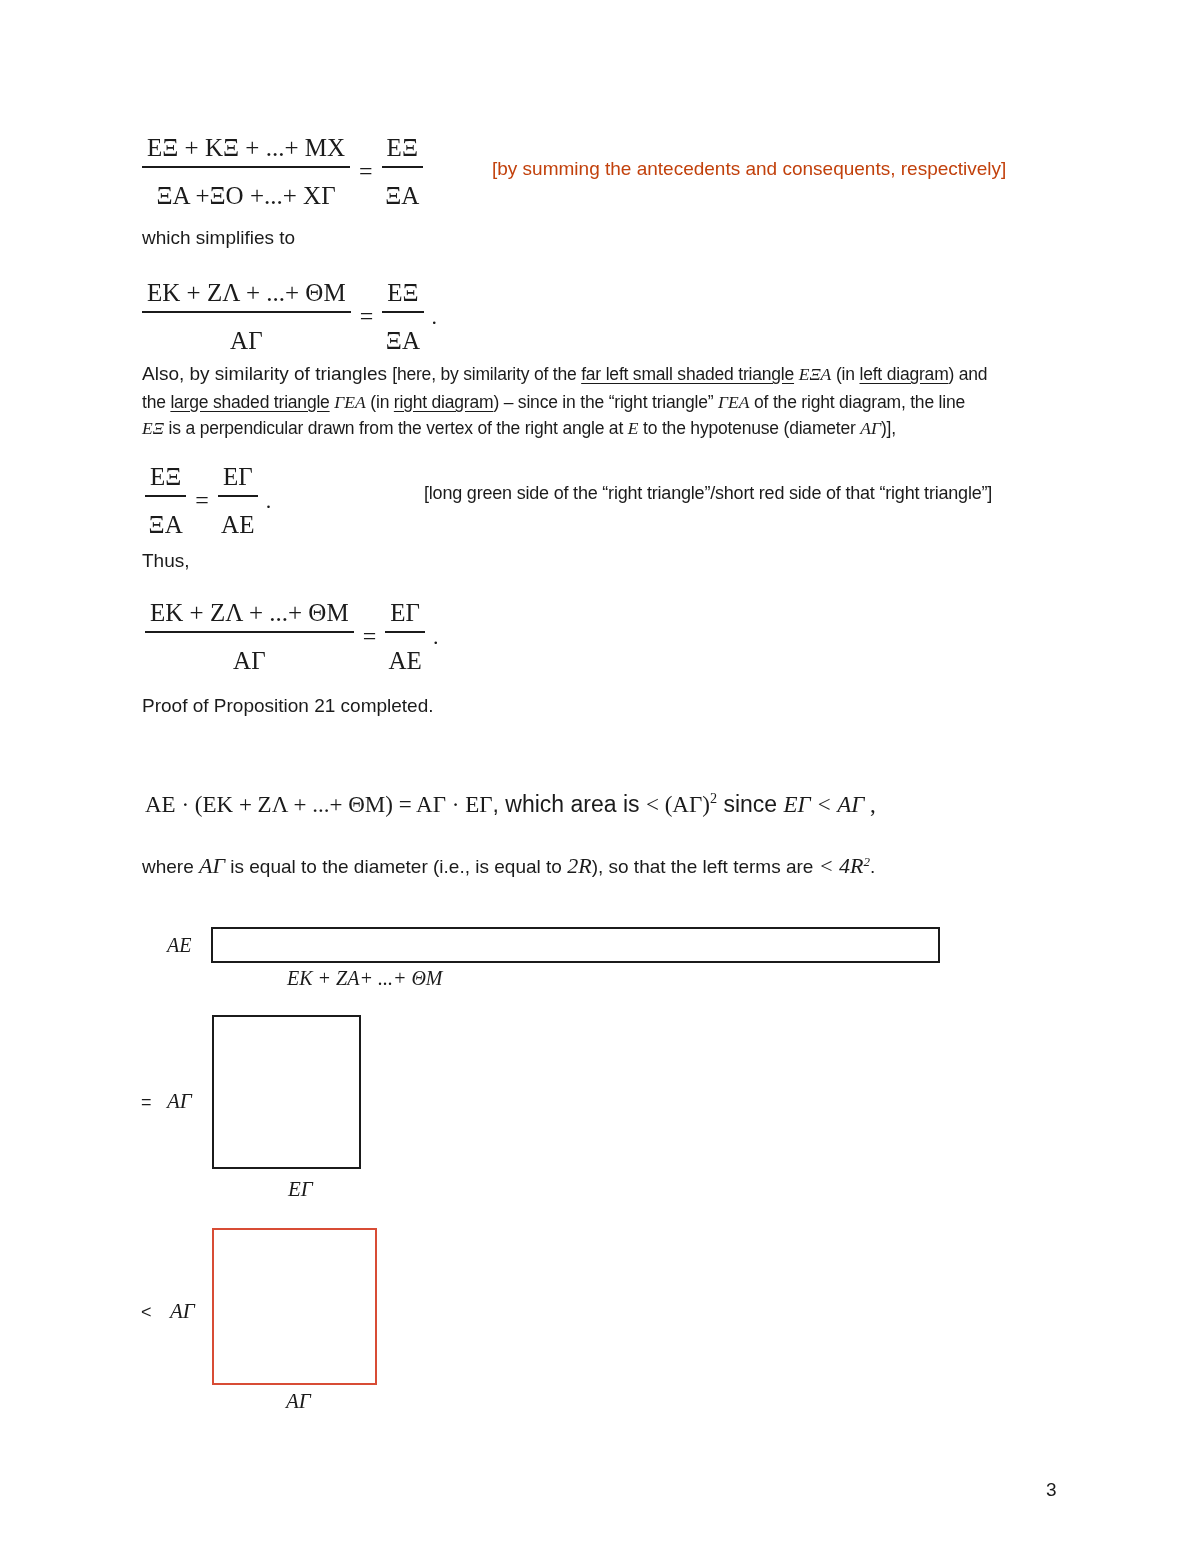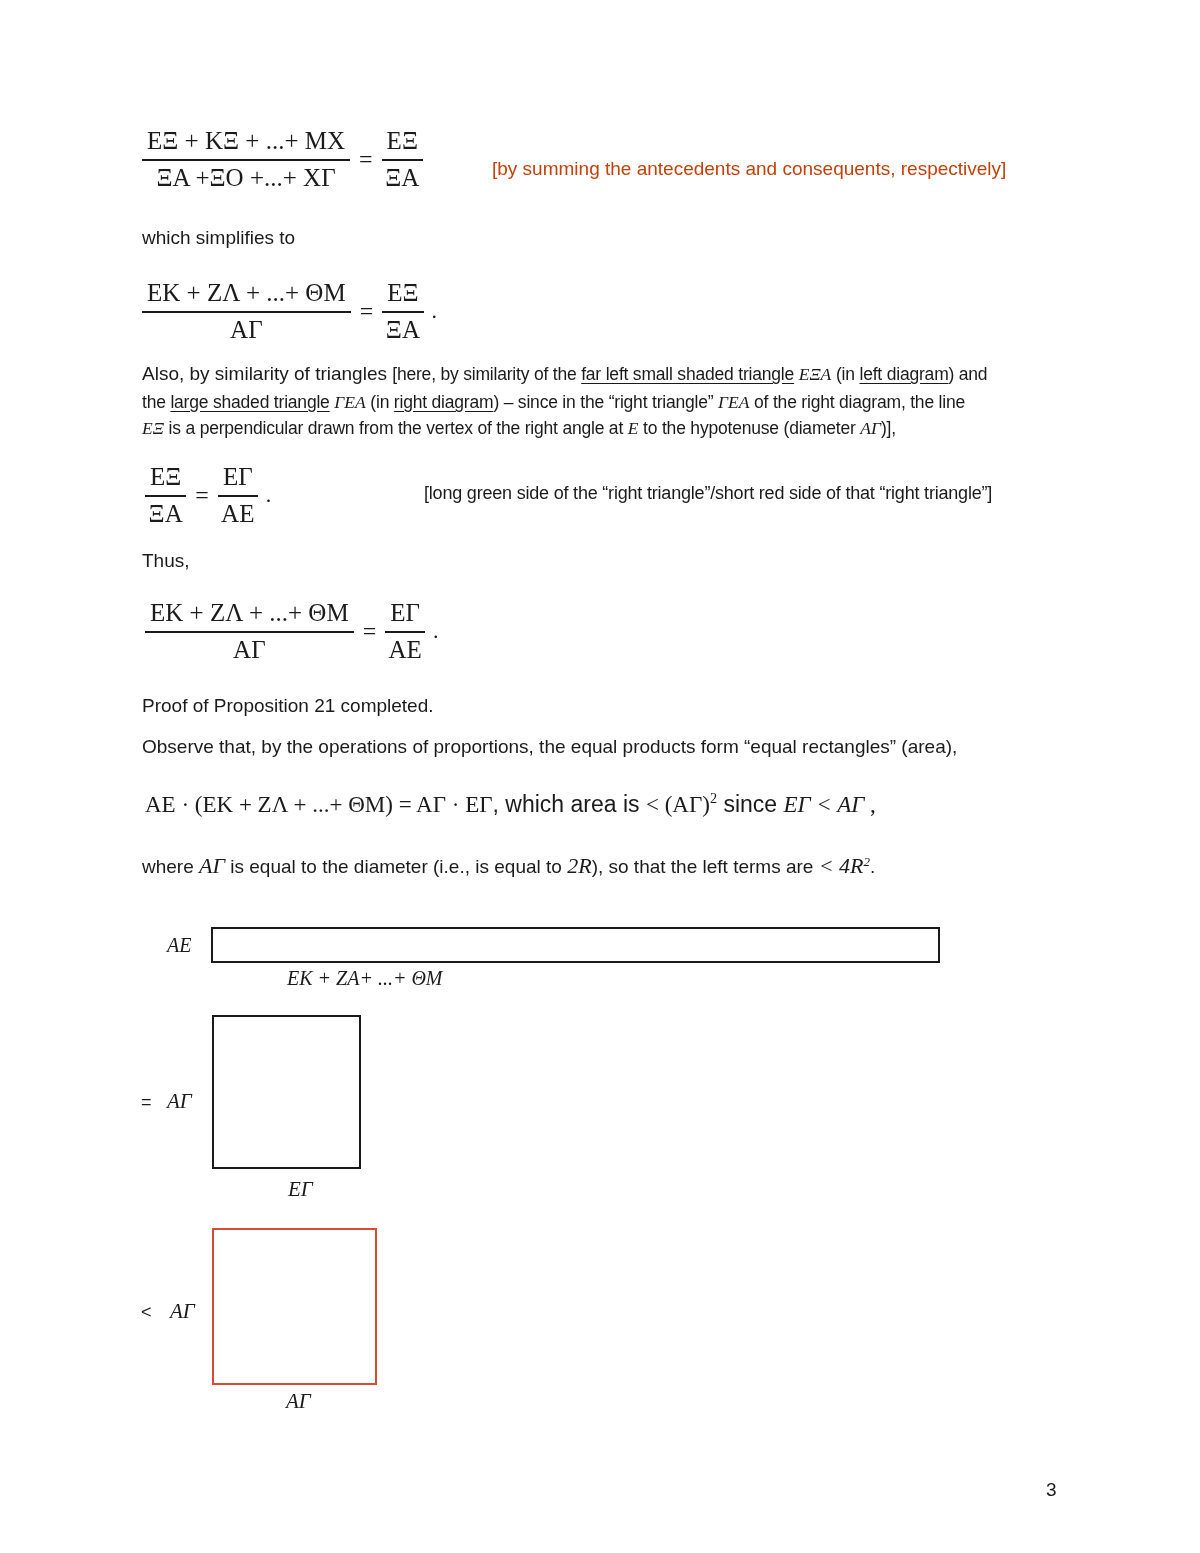--- a/index.html
+++ b/index.html
@@ -12,41 +12,41 @@
   .note-sm{font-size:17.5px;letter-spacing:-0.2px;}
   .bold{font-weight:normal;margin-top:12px;}
   .u{text-decoration:underline;text-underline-offset:3px;text-align:center;}
   
   .math{font-family:"Liberation Serif","DejaVu Serif",serif;margin-top:33px;}
   .mi{font-family:"Liberation Serif","DejaVu Serif",serif;font-style:italic;}
   .eq-row{display:flex;align-items:center;}
   .frac{display:inline-block;text-align:center;vertical-align:middle;
         font-family:"Liberation Serif","DejaVu Serif",serif;font-size:25px;line-height:1.18;}
   .frac .num{display:block;border-bottom:2px solid #1b1b1b;padding:0 5px 3px 5px;}
-  .frac .den{display:block;padding-top:2px;}
+  .frac .den{display:block;padding-top:13px;}
   .eqsign{font-family:"Liberation Serif","DejaVu Serif",serif;font-size:24px;padding:0 9px;}
   .period{font-family:"Liberation Serif","DejaVu Serif",serif;font-size:22px;margin-left:8px;align-self:center;}
   .para{line-height:1.52;}
   .para .seg-math{font-size:17.5px;}
   
   .inline-eq{font-family:"Liberation Serif","DejaVu Serif",serif;font-size:23px;}
   .inline-eq .sans{font-family:"Liberation Sans","DejaVu Sans",sans-serif;font-size:23px;}
   sup{font-size:0.62em;}
   
   .shape{position:absolute;border:2px solid #1b1b1b;background:#ffffff;box-sizing:border-box;}
   .diag-label{font-family:"Liberation Serif","DejaVu Serif",serif;font-style:italic;font-size:20px;color:#1b1b1b;}
   .op{font-family:"Liberation Sans","DejaVu Sans",sans-serif;font-size:18px;color:#1b1b1b;}
   .pagenum{font-size:19px;color:#1b1b1b;}
 </style>
 </head>
 <body>
 
 <div id="page">
 
-  <div class="abs eq-row" style="left:142px;top:126px;">
+  <div class="abs eq-row" style="left:142px;top:133px;">
     <span class="frac">
       <span class="num">ΕΞ + ΚΞ + ...+ ΜΧ</span>
       <span class="den">ΞΑ +ΞΟ +...+ ΧΓ</span>
     </span>
     <span class="eqsign">=</span>
     <span class="frac">
       <span class="num">ΕΞ</span>
       <span class="den">ΞΑ</span>
     </span>
   </div>
@@ -97,21 +97,20 @@
     <span class="eqsign">=</span>
     <span class="frac">
       <span class="num">ΕΓ</span>
       <span class="den">ΑΕ</span>
     </span>
     <span class="period">.</span>
   </div>
 
   <div class="abs body-text bold" style="left:142px;top:683px;">Proof of Proposition 21 completed.</div>
 
-  <div class="abs body-text" style="left:142px;top:736px;">Observe that, by the operations of proportions, the equal products form “equal rectangles” (area),</div>
 
   <div class="abs inline-eq" style="left:145px;top:790px;">
     <span class="math">ΑΕ · (ΕΚ + ΖΛ + ...+ ΘΜ) = ΑΓ · ΕΓ</span><span class="sans">, which area is </span><span class="math">&lt; (ΑΓ)</span><sup class="math">2</sup><span class="sans">  since  </span><span class="mi">ΕΓ &lt; ΑΓ</span><span class="math"> ,</span>
   </div>
 
   <div class="abs body-text" style="left:142px;top:853px;">
     <span>where  </span><span class="mi" style="font-size:22px;">ΑΓ</span><span>  is equal to the diameter (i.e., is equal to </span><span class="mi" style="font-size:22px;">2R</span><span>), so that the left terms are </span><span class="mi" style="font-size:22px;">&lt; 4R</span><sup class="mi" style="font-size:13px;">2</sup><span>.</span>
   </div>
 
   <div class="abs diag-label" style="left:167px;top:934px;">ΑΕ</div>

